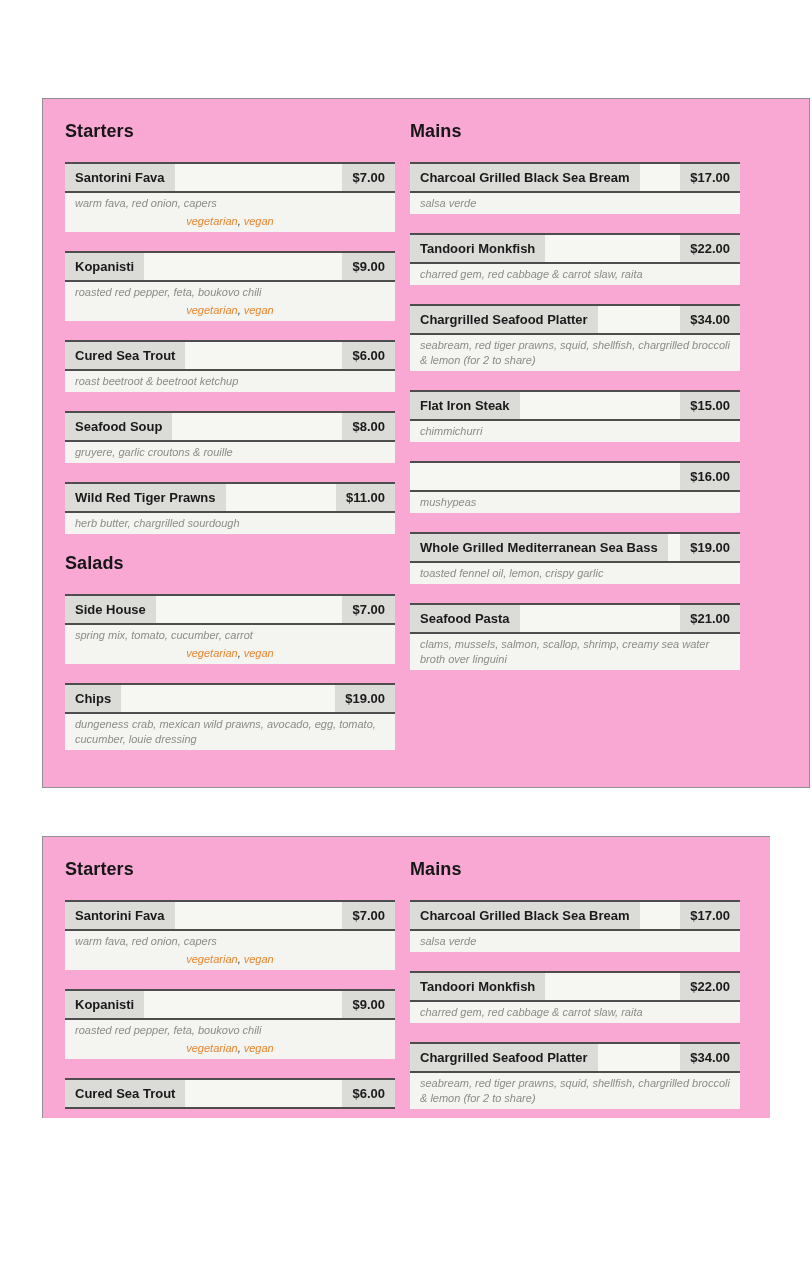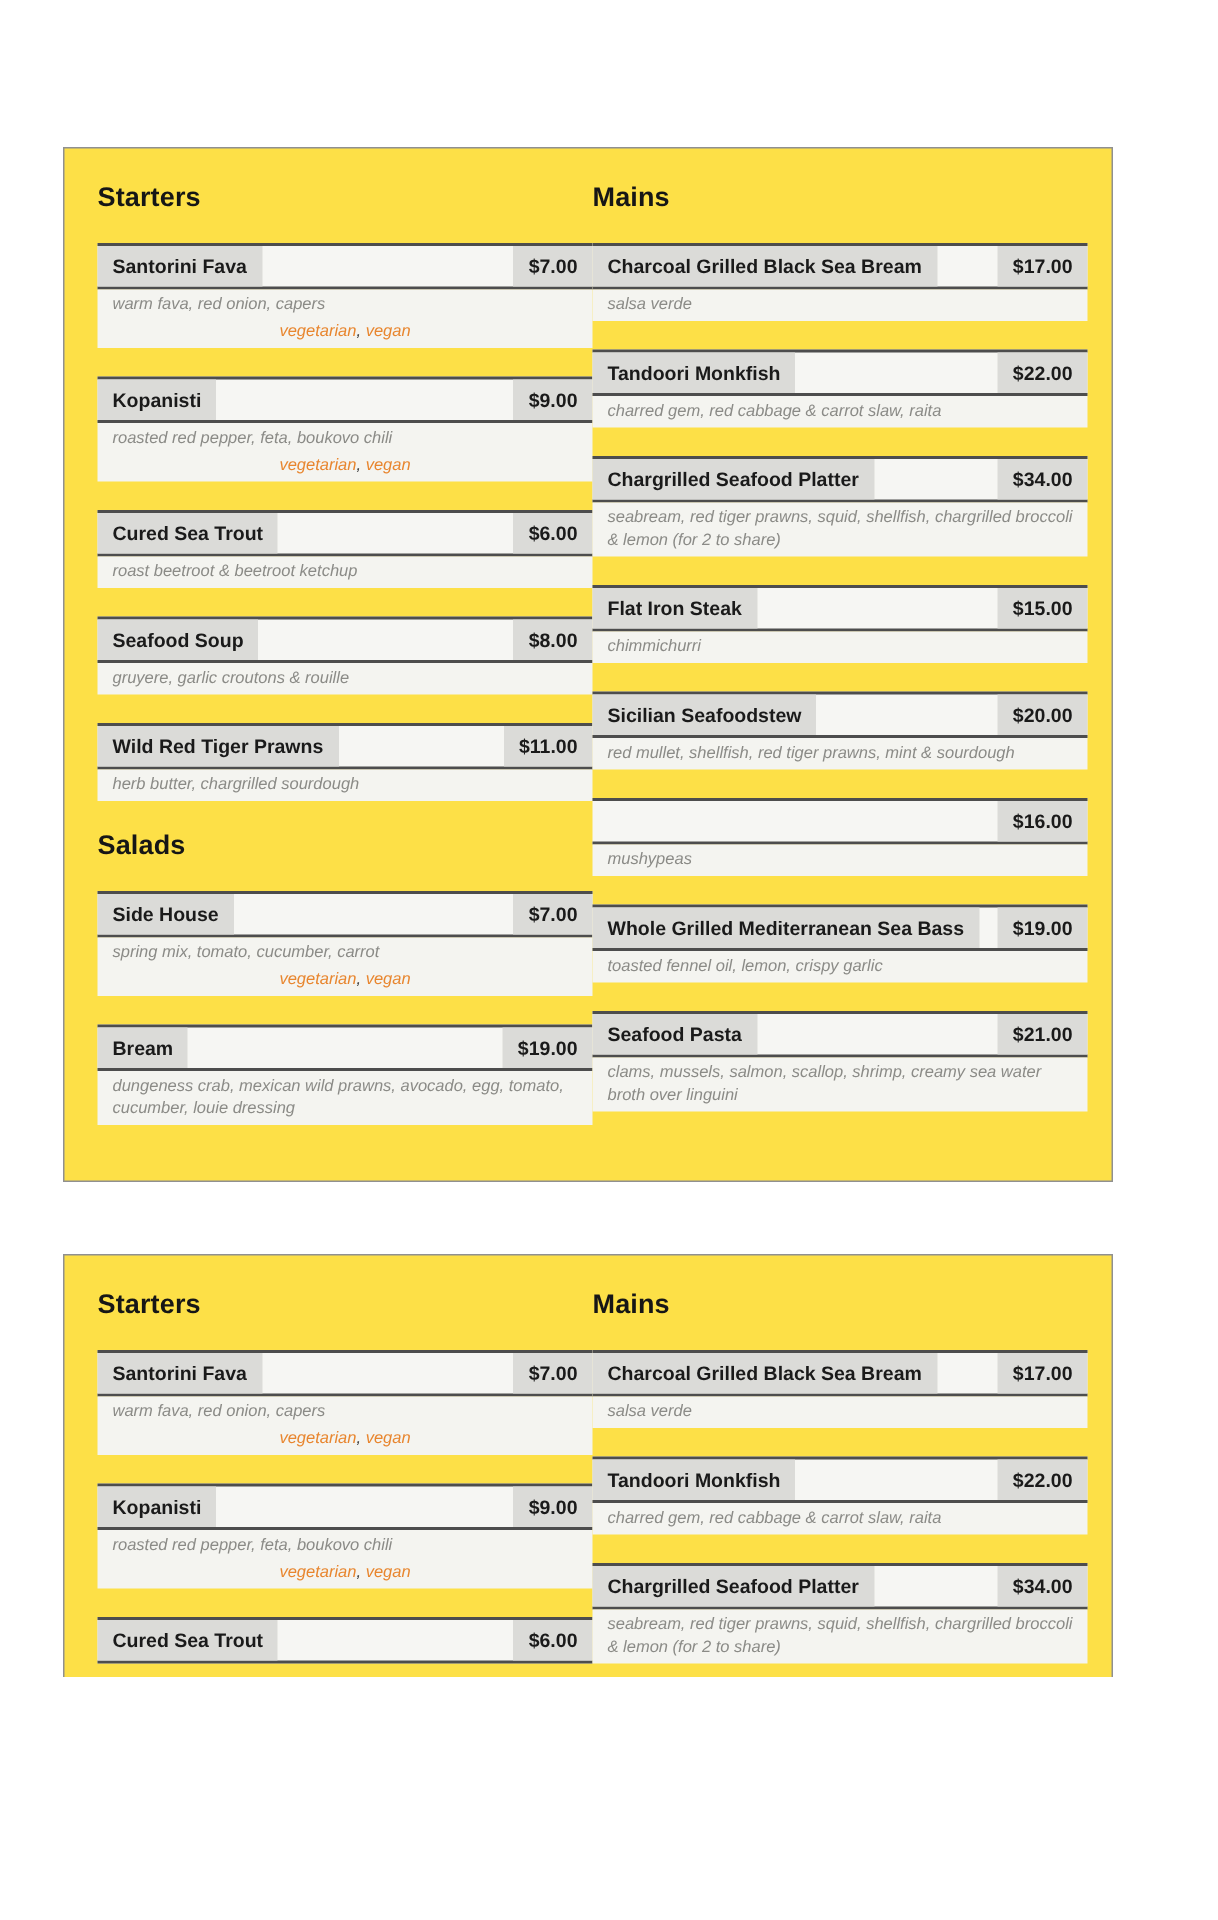--- a/index.html
+++ b/index.html
@@ -11,26 +11,27 @@
   body {
     width: 812px;
     height: 1280px;
     overflow: hidden;
   }
   .page {
     padding: 98px 42px 0 42px;
   }
   .menu-card {
     box-sizing: border-box;
-    width: 700px;
-    background: #fde047;
+    width: 768px;
+    background: #f9a8d4;
     border: 1.5px solid #909090;
     padding: 22px 22px 18px 22px;
     display: grid;
     grid-template-columns: 330px 330px;
+    column-gap: 15px;
     align-items: start;
   }
   .card-gap { height: 48px; }
   .card-clip {
     height: 282px;
     overflow: hidden;
   }
   .section-heading {
     font-size: 18px;
     font-weight: 600;
@@ -158,21 +159,21 @@
             <span class="item-spacer"></span>
             <span class="item-price">$7.00</span>
           </div>
           <div class="item-desc">
             <div class="desc-text">spring mix, tomato, cucumber, carrot</div>
             <div class="tags-line"><span class="diet-tag">vegetarian</span><span class="tag-sep">, </span><span class="diet-tag">vegan</span></div>
           </div>
         </div>
         <div class="menu-item">
           <div class="item-header">
-            <span class="item-name">Bream</span>
+            <span class="item-name">Chips</span>
             <span class="item-spacer"></span>
             <span class="item-price">$19.00</span>
           </div>
           <div class="item-desc">
             <div class="desc-text">dungeness crab, mexican wild prawns, avocado, egg, tomato, cucumber, louie dressing</div>
           </div>
         </div>
       </div>
       <div class="menu-column">
         <h2 class="section-heading">Mains</h2>
@@ -207,30 +208,20 @@
           </div>
         </div>
         <div class="menu-item">
           <div class="item-header">
             <span class="item-name">Flat Iron Steak</span>
             <span class="item-spacer"></span>
             <span class="item-price">$15.00</span>
           </div>
           <div class="item-desc">
             <div class="desc-text">chimmichurri</div>
-          </div>
-        </div>
-        <div class="menu-item">
-          <div class="item-header">
-            <span class="item-name">Sicilian Seafoodstew</span>
-            <span class="item-spacer"></span>
-            <span class="item-price">$20.00</span>
-          </div>
-          <div class="item-desc">
-            <div class="desc-text">red mullet, shellfish, red tiger prawns, mint &amp; sourdough</div>
           </div>
         </div>
         <div class="menu-item">
           <div class="item-header">
             <span class="item-spacer"></span>
             <span class="item-price">$16.00</span>
           </div>
           <div class="item-desc">
             <div class="desc-text">mushypeas</div>
           </div>

